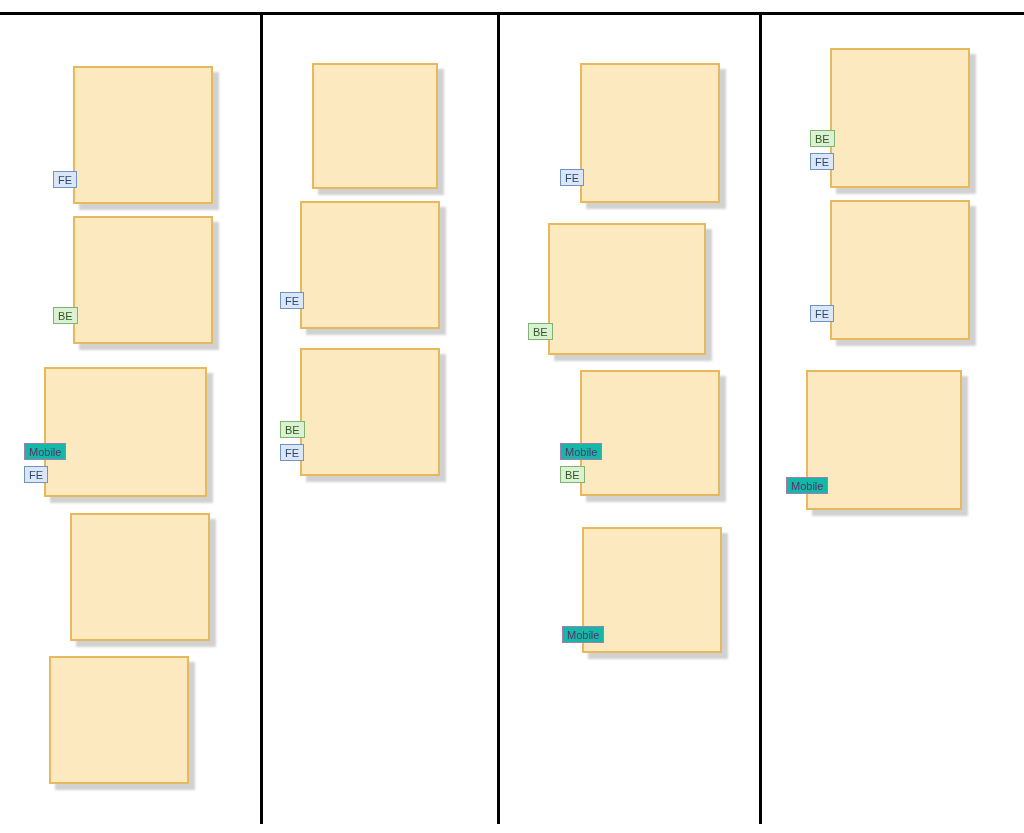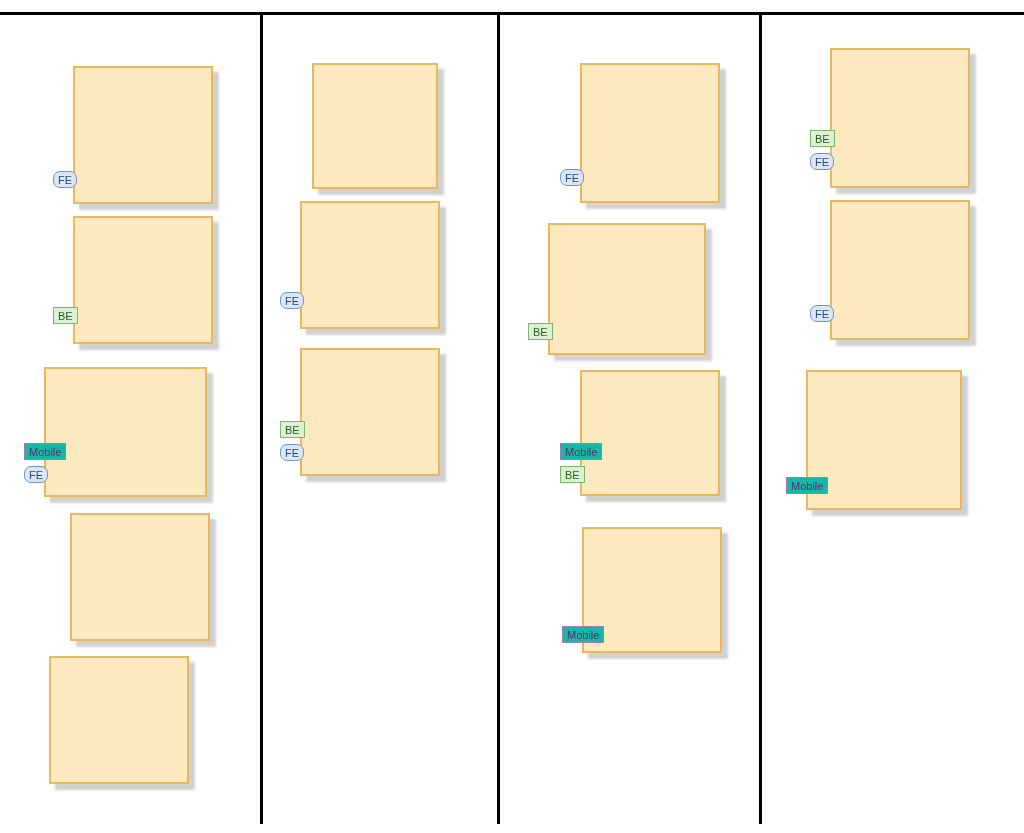--- a/index.html
+++ b/index.html
@@ -55,21 +55,20 @@
     line-height: 14px;
     padding: 1px 4px 0 4px;
     border: 1px solid;
     white-space: nowrap;
     box-sizing: border-box;
   }
   .tag-fe {
     background: #dbe7f6;
     border-color: #6f93c4;
     color: #2a4a75;
-    border-radius: 7px;
   }
   .tag-be {
     background: #dcf0d4;
     border-color: #7fb46c;
     color: #2e5a21;
   }
   .tag-mobile {
     background: #14b8a6;
     border-color: #a67bb4;
     color: #5a2e6b;

